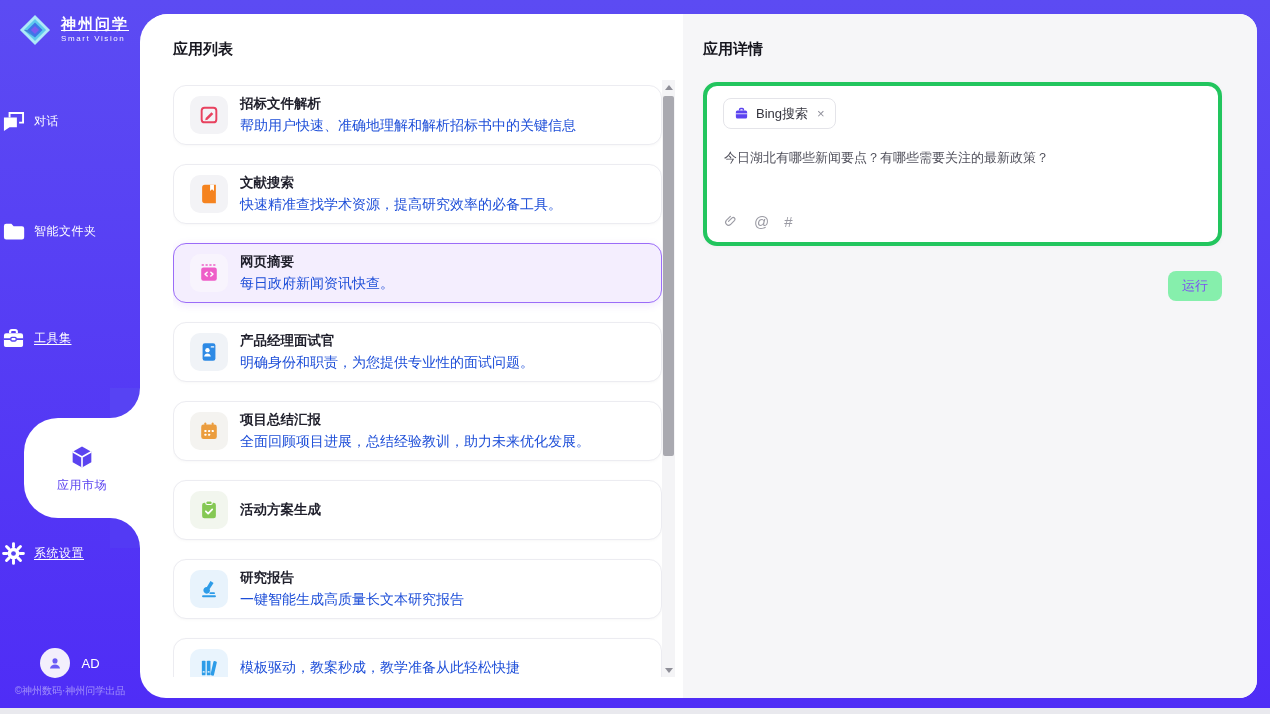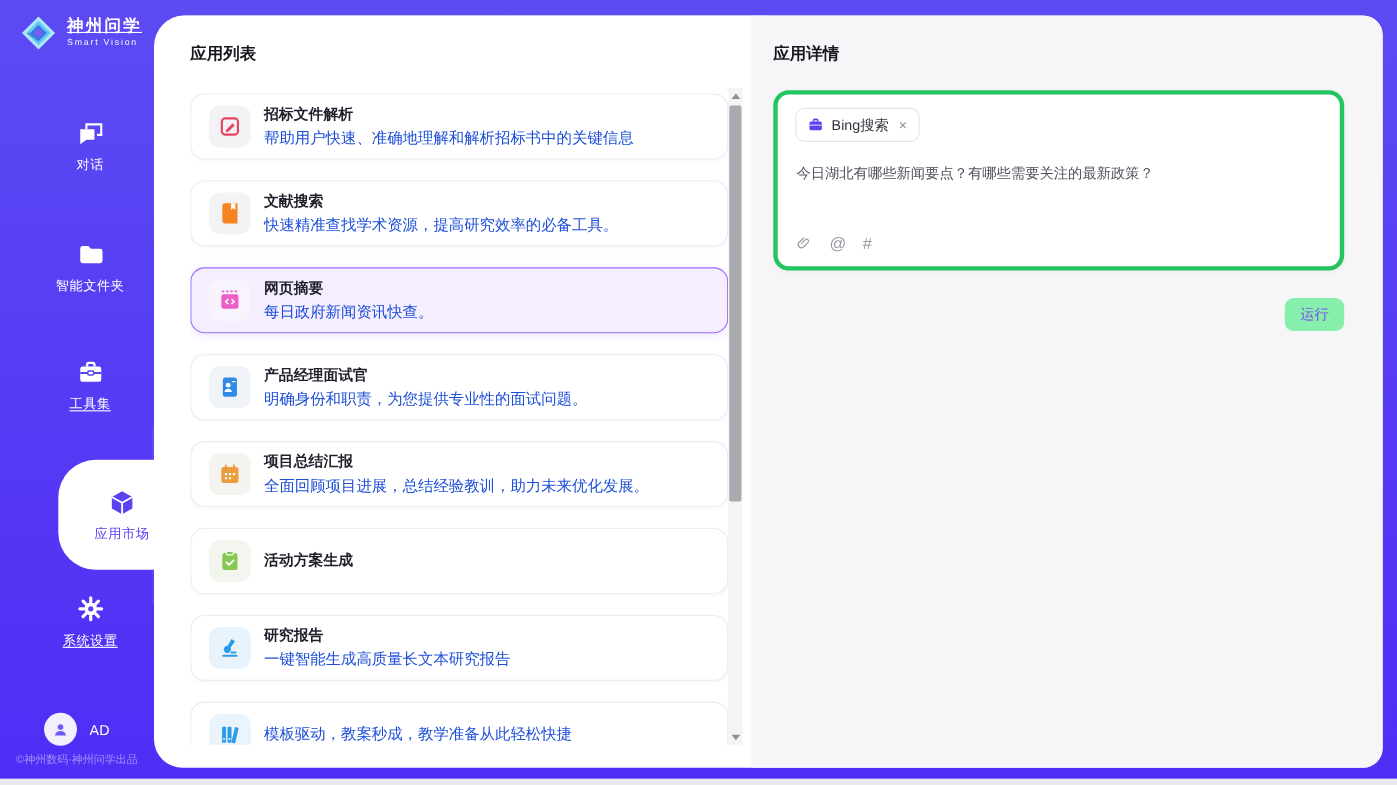--- a/index.html
+++ b/index.html
@@ -13,29 +13,29 @@
   .frame { position:absolute; left:0; top:0; width:1270px; height:708px;
     background:linear-gradient(180deg,#5c4bf3 0%,#4f2df6 100%); }
 
   
   .sidebar { position:absolute; left:0; top:0; width:140px; height:708px; color:#fff; }
   .logo { position:absolute; left:16px; top:11px; display:flex; align-items:center; gap:7px; }
   .logo-txt { display:flex; flex-direction:column; line-height:1.1; }
   .logo-name { font-size:15px; font-weight:700; letter-spacing:2px;text-decoration:underline; }
   .logo-sub { font-size:8px; letter-spacing:1.6px; opacity:.95; margin-top:2px; }
 
-  .nav-item { position:absolute; left:0; width:164px; display:flex; flex-direction:column;
+  .nav-item { position:absolute; left:0; width:164px; display:flex; 
     align-items:center; gap:7px; color:#fff; cursor:pointer; }
   .nav-label { font-size:12px; letter-spacing:.5px; }
   .nav-label.u { text-decoration:underline; text-underline-offset:2px; }
 
   
   .nav-active { position:absolute; top:418px; left:24px; width:116px; height:100px;
     background:#fff; border-radius:34px 0 0 34px; display:flex; flex-direction:column;
-    align-items:center; justify-content:center; gap:6px; color:#5b43f0; cursor:pointer;margin-left:29px; }
+    align-items:center; justify-content:center; gap:6px; color:#5b43f0; cursor:pointer; }
   .tab-curve { position:absolute; right:0; width:30px; height:30px; background:#fff; }
   .tab-curve.top { top:-30px; } .tab-curve.bot { bottom:-30px; }
   .tab-curve.top::after { content:""; position:absolute; inset:0; background:#5743f3;
     border-bottom-right-radius:30px; }
   .tab-curve.bot::after { content:""; position:absolute; inset:0; background:#533af4;
     border-top-right-radius:30px; }
   .nav-active .nav-label { color:#5b43f0; }
 
   .user-row { position:absolute; top:648px; left:0; width:140px; display:flex;
     align-items:center; justify-content:center; gap:11px; cursor:pointer; }

